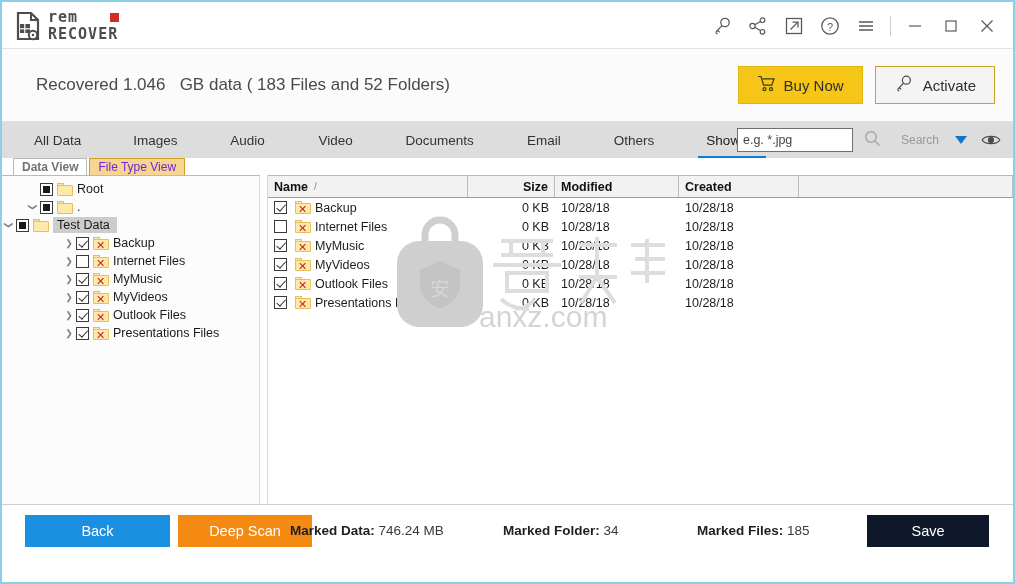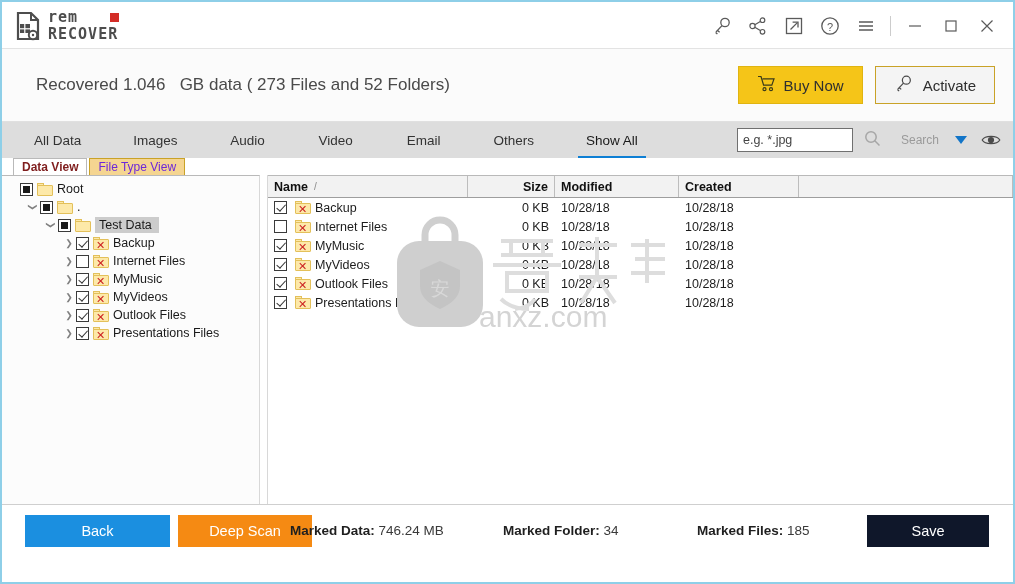--- a/index.html
+++ b/index.html
@@ -135,21 +135,21 @@
     background: #ffffff;
     display: flex; align-items: flex-end;
     padding-left: 11px;
     border-bottom: none;
   }
   .vtab {
     font-size: 12px; height: 17px; line-height: 17px;
     padding: 0 8px; cursor: pointer;
   }
   .vtab.active {
-    background: #ffffff; color: #7f1d1d; font-weight: bold;
+    background: #ffffff; color: #737373; font-weight: bold;
     border: 1px solid #b9b9b9; border-bottom: none;
   }
   .vtab.inactive {
     background: #f5d591; color: #6d28d9;
     border: 1px solid #c9a227; border-bottom: none;
     margin-left: 2px;
   }
 
   
   .content {
@@ -353,21 +353,21 @@
       </div>
       <div class="ticon">
         <svg width="20" height="20" viewBox="0 0 20 20">
             <path d="M4.5 4.5 L15.5 15.5 M15.5 4.5 L4.5 15.5" stroke="#5a5a5a" stroke-width="1.2"></path>
           </svg>
       </div>
     </div>
   </div>
 
   <div class="recovered-bar">
-    <div class="recovered-text">Recovered 1.046   GB data ( 273 Files and 52 Folders)</div>
+    <div class="recovered-text">Recovered 1.046   GB data ( 183 Files and 52 Folders)</div>
     <div class="hdr-buttons">
       <div class="btn-buy">
         <span>
           <svg width="19" height="17" viewBox="0 0 19 17">
               <path d="M1 1.5 h3 l2.6 8.6 h8.2 l2.2 -6.2 h-11.4" fill="none" stroke="#3a3a1a" stroke-width="1.2"></path>
               <circle cx="7.5" cy="14.2" r="1.5" fill="none" stroke="#3a3a1a" stroke-width="1.2"></circle>
               <circle cx="14" cy="14.2" r="1.5" fill="none" stroke="#3a3a1a" stroke-width="1.2"></circle>
             </svg>
         </span>
         <span>Buy Now</span>
@@ -384,20 +384,21 @@
       </div>
     </div>
   </div>
 
   <div class="filter-bar">
     <div style="width:18px"></div>
     <div class="ftab">All Data</div>
     <div class="ftab" style="margin-left:24px">Images</div>
     <div class="ftab" style="margin-left:24px">Audio</div>
     <div class="ftab" style="margin-left:24px">Video</div>
+    <div class="ftab" style="margin-left:24px">Documents</div>
     <div class="ftab" style="margin-left:24px">Email</div>
     <div class="ftab" style="margin-left:24px">Others</div>
     <div class="ftab active" style="margin-left:24px">Show All</div>
 
     <div class="search-wrap">
       <input class="search-input" type="text" placeholder="e.g. *.jpg" style="">
       <div class="search-btn">
         <span>
           <svg width="17" height="17" viewBox="0 0 17 17">
               <circle cx="7" cy="7" r="5.2" fill="none" stroke="#a6a6a6" stroke-width="1.5"></circle>
@@ -418,39 +419,39 @@
 
   <div class="viewtabs">
     <div class="vtab active">Data View</div>
     <div class="vtab inactive">File Type View</div>
   </div>
 
   <div class="content">
 
     <div class="tree-pane">
       <div id="tree-root">
-          <div class="tnode" style="padding-left: 4px;">
+          <div class="tnode" style="padding-left: 24px;">
             <span class="tchev"></span>
             <span class="cb partial"></span>
             <span class="fldr">
               <span class="tab"></span>
               <span class="body"></span>
             </span>
             <span class="tlabel">Root</span>
           </div>
           <div class="tnode" style="padding-left: 24px;">
             <span class="tchev" style="transform: rotate(90deg);">❯</span>
             <span class="cb partial"></span>
             <span class="fldr">
               <span class="tab"></span>
               <span class="body"></span>
             </span>
             <span class="tlabel">.</span>
           </div>
-          <div class="tnode" style="padding-left: 42px;">
+          <div class="tnode" style="">
             <span class="tchev" style="transform: rotate(90deg);">❯</span>
             <span class="cb partial"></span>
             <span class="fldr">
               <span class="tab"></span>
               <span class="body"></span>
             </span>
             <span class="tlabel sel">Test Data</span>
           </div>
           <div class="tnode" style="padding-left: 60px;">
             <span class="tchev">❯</span>

